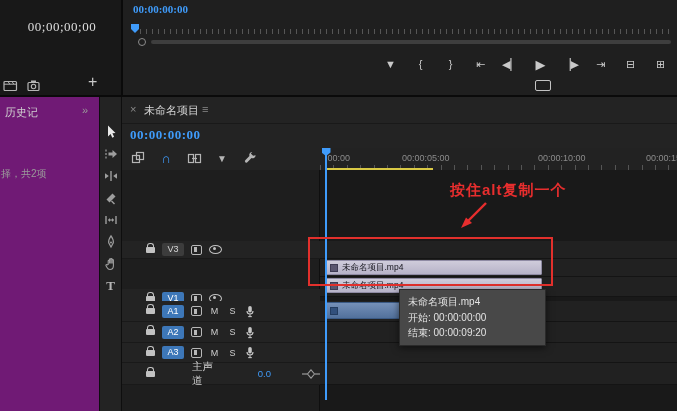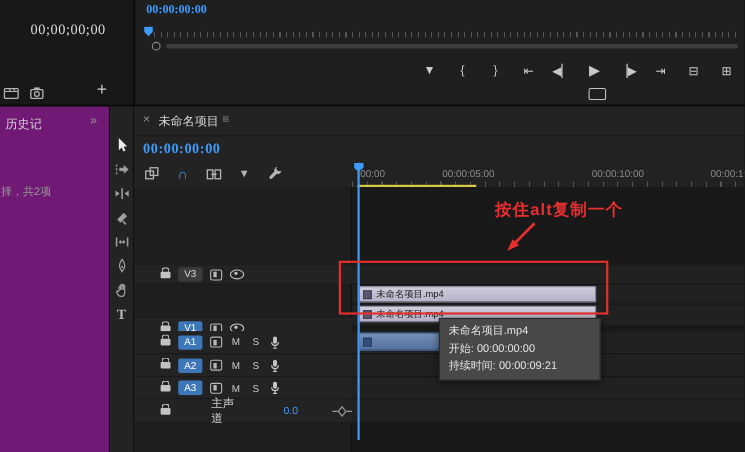--- a/index.html
+++ b/index.html
@@ -348,17 +348,17 @@
     <div id="red-rect" class="abs"></div>
     <div id="annotation" class="abs">按住alt复制一个</div>
     <svg id="annot-arrow" class="abs" width="38" height="32" viewBox="0 0 38 32">
       <line x1="31" y1="3" x2="12" y2="22" stroke="#e82e2e" stroke-width="2.4"></line>
       <polygon points="6,28 17,23 11,17.5" fill="#e82e2e"></polygon>
     </svg>
 
     <div id="tooltip" class="abs">
       <div>未命名项目.mp4</div>
       <div>开始: 00:00:00:00</div>
-      <div>持续时间: 00:00:09:21</div>
+      <div>结束: 00:00:09:20</div>
     </div>
   </div>
 
 </div>
 
 </body></html>

